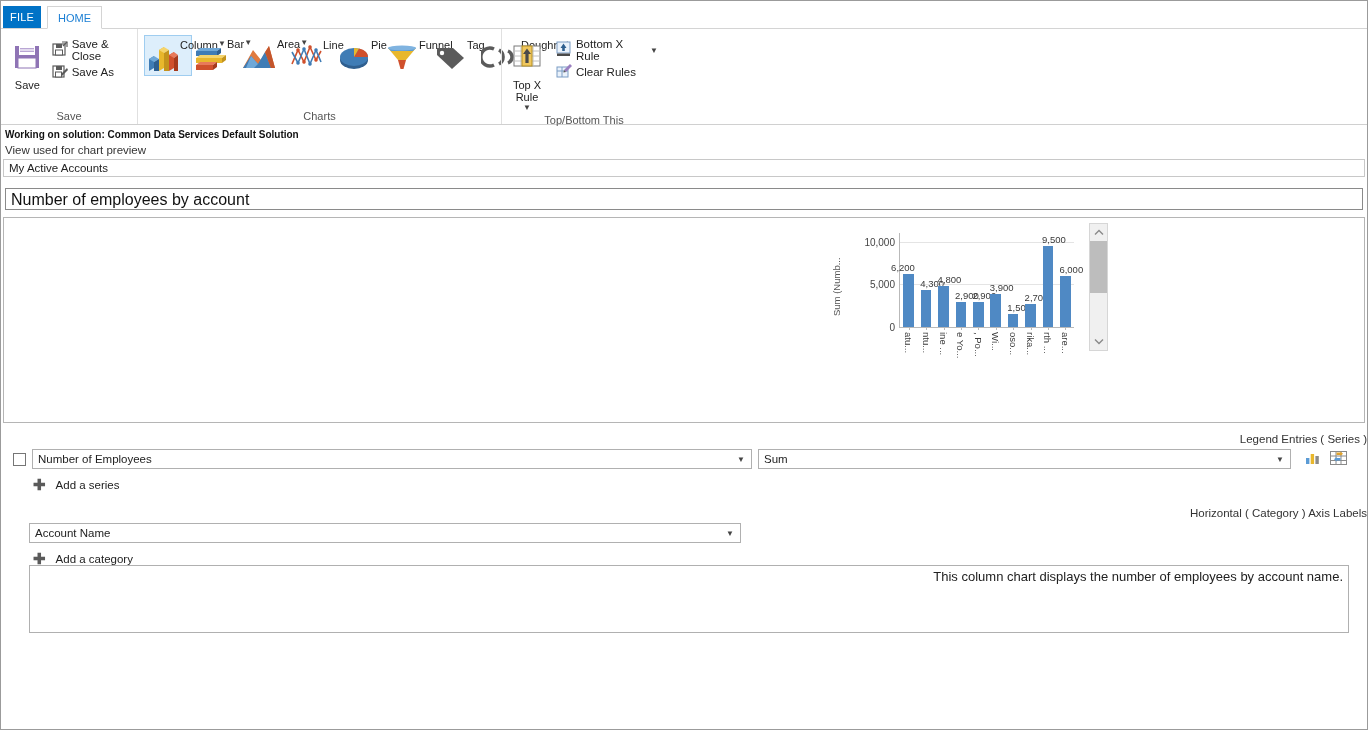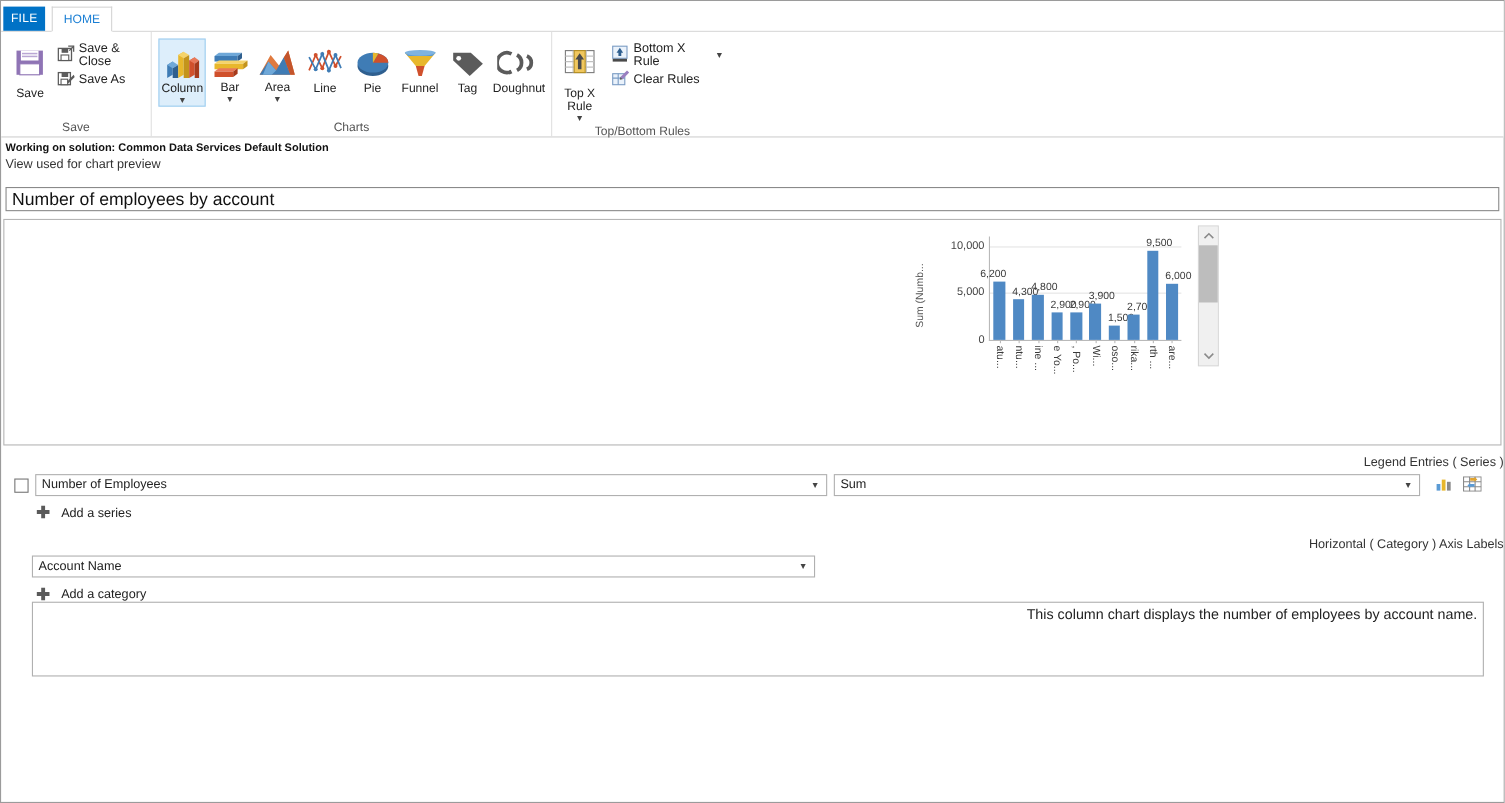--- a/index.html
+++ b/index.html
@@ -85,21 +85,21 @@
     width: 46px;
     display: flex; flex-direction: column; align-items: center;
     padding: 2px 2px 0 2px;
     cursor: default;
   }
   .bigbtn .glyph { height: 40px; display:flex; align-items:center; justify-content:center; }
   .bigbtn .lbl { font-size: 11px; color: #222; margin-top: 2px; text-align:center; line-height: 12px;}
 
   .chartbtn {
     width: 48px;
-    display: flex; flex-direction: column; align-items: center;
+    display: flex; flex-direction: row; 
     padding: 3px 1px 0 1px;
   }
   .chartbtn.sel { background: #ddeefb; border: 1px solid #9fcdf0; }
   .chartbtn .glyph { height: 36px; display:flex; align-items:center; justify-content:center; }
   .chartbtn .lbl { font-size: 11px; color:#222; line-height:12px; text-align:center;}
   .caret { font-size: 8px; color: #444; line-height: 8px; margin-top:1px;}
 
   .smallbtn {
     display: flex; align-items: center; gap: 4px;
     font-size: 11.5px; color: #222;
@@ -514,28 +514,29 @@
                 <line x1="1" y1="8" x2="12" y2="8" stroke="#7b9cc4"></line>
                 <line x1="6" y1="4" x2="6" y2="14" stroke="#7b9cc4"></line>
                 <path d="M8 7 L14 1 L16 3 L10 9 Z" fill="#9a7fc0"></path>
                 <path d="M8 7 L10 9 L7.4 9.6 Z" fill="#5b5b5b"></path>
               </svg>
             </span>
             <span>Clear Rules</span>
           </div>
         </div>
       </div>
-      <div class="rgroup-title">Top/Bottom Rules</div>
+      <div class="rgroup-title">Top/Bottom This</div>
     </div>
 
   </div>
 
   <div>
     <div class="solution-line">Working on solution: Common Data Services Default Solution</div>
     <div class="viewlabel">View used for chart preview</div>
+    <div class="fullbox">My Active Accounts</div>
     <div class="gap-strip"></div>
     <div class="titlebox">Number of employees by account</div>
   </div>
 
   <div class="preview">
 
     <div class="chart-wrap">
       <div class="yaxis-title">Sum (Numb...</div>
       <div class="ytick-zone" id="yticks">
           <div class="ytick" style="top: 104px;">0</div>

